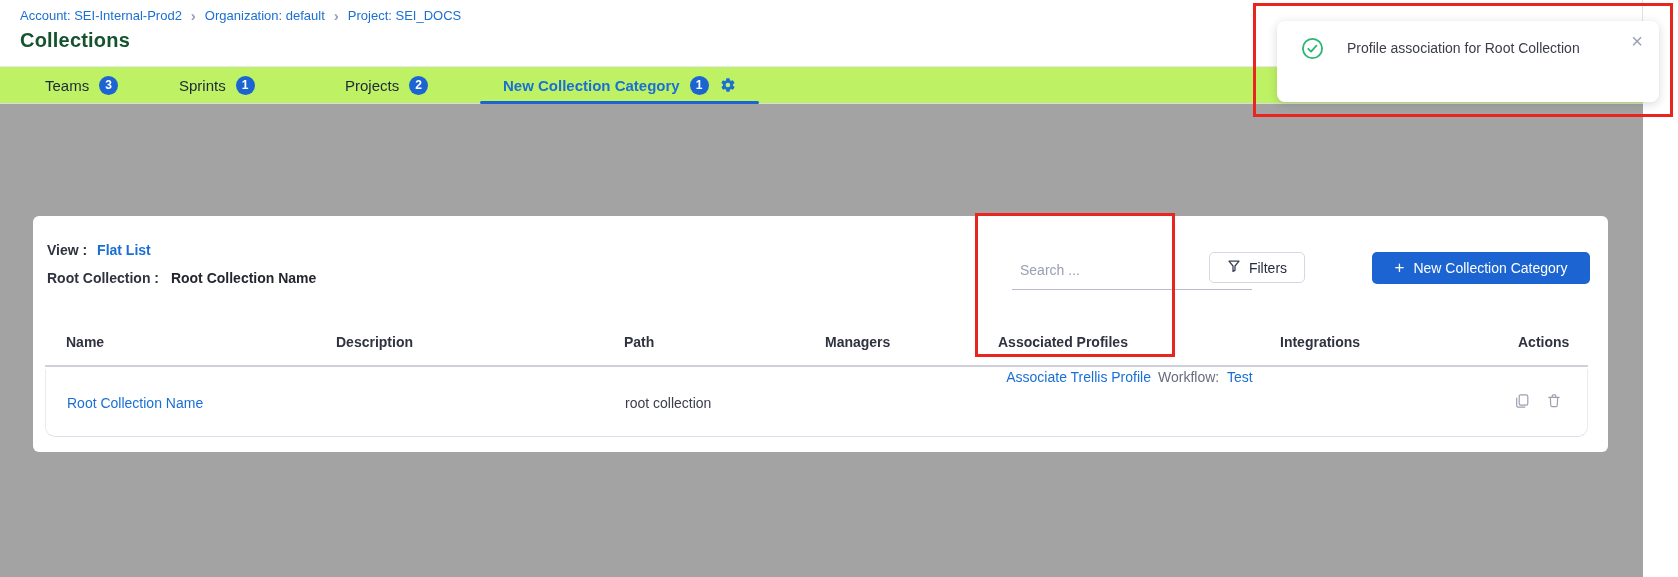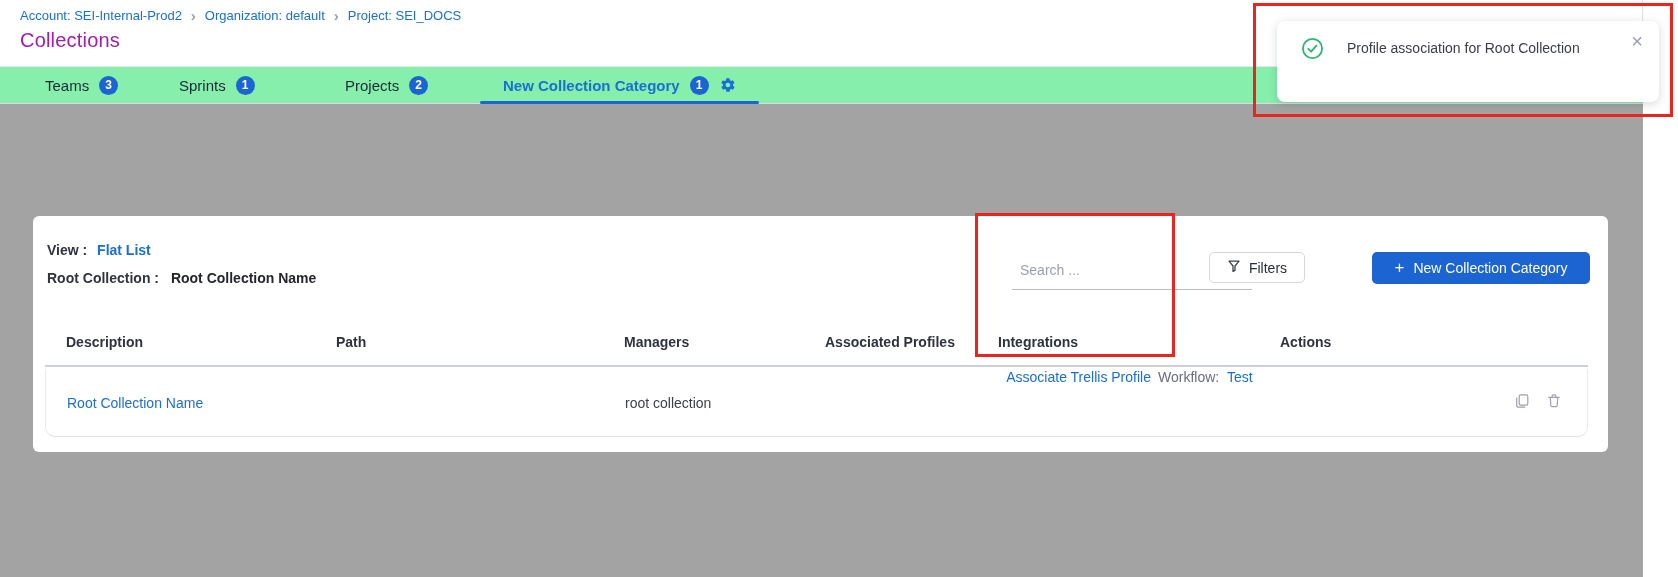--- a/index.html
+++ b/index.html
@@ -6,24 +6,24 @@
   html,body { width:1678px; height:577px; background:#ffffff; font-family:"Liberation Sans", sans-serif; overflow:hidden; }
   .stage { position:relative; width:1678px; height:577px; }
 
   
   .app { position:absolute; left:0; top:0; width:1643px; height:577px; background:#ffffff; border-right:1px solid #dee1e9; }
 
   
   .breadcrumb { position:absolute; left:20px; top:8px; display:flex; align-items:center; gap:9px; font-size:13px; }
   .breadcrumb a { color:#1a6fd4; text-decoration:none; cursor:pointer; }
   .crumb-sep { color:#99a0b3; font-size:15px; font-weight:700; line-height:13px; }
-  .page-title { position:absolute; left:20px; top:29px; font-size:20px; font-weight:400; color:#a21caf; letter-spacing:.2px; }
-
-  
-  .tabbar { position:absolute; left:0; top:66px; width:1643px; height:38px; background:#86efac; border-top:1px solid #e7e9f0; border-bottom:1px solid #d8dbe6; }
+  .page-title { position:absolute; left:20px; top:29px; font-size:20px; font-weight:700; color:#14532d; letter-spacing:.2px; }
+
+  
+  .tabbar { position:absolute; left:0; top:66px; width:1643px; height:38px; background:#bef264; border-top:1px solid #e7e9f0; border-bottom:1px solid #d8dbe6; }
   .tab { position:absolute; top:0; height:100%; display:flex; align-items:center; gap:10px; font-size:15px; color:#1d2839; cursor:pointer; }
   .tab.t0 { left:45px; } .tab.t1 { left:179px;text-align:right; } .tab.t2 { left:345px; }
   .tab.t3 { left:480px; padding:0 23px; color:#1a6fd4; font-weight:700; }
   .tab.t3::after { content:""; position:absolute; left:0; right:0; bottom:-1px; height:3px; background:#1b64d2; border-radius:2px; }
   .count-badge { min-width:19px; height:19px; padding:0 5px; border-radius:10px; background:#1b64d2; color:#fff; font-size:12px; font-weight:700; display:inline-flex; align-items:center; justify-content:center; }
   .gear { display:inline-flex; margin-left:1px; cursor:pointer; }
 
   
   .content-bg { position:absolute; left:0; top:104px; width:1643px; height:473px; background:#a3a3a3; }
   .card { position:absolute; left:33px; top:112px; width:1575px; height:236px; background:#ffffff; border-radius:6px; }
@@ -135,20 +135,21 @@
           </span>
           <span>Filters</span>
         </button>
 
         <button class="btn-new">
           <span class="plus">+</span>
           <span>New Collection Category</span>
         </button>
 
         <div class="thead">
+          <div>Name</div>
           <div>Description</div>
           <div>Path</div>
           <div>Managers</div>
           <div>Associated Profiles</div>
           <div>Integrations</div>
           <div>Actions</div>
         </div>
 
         <div class="trow">
           <div class="cell">

